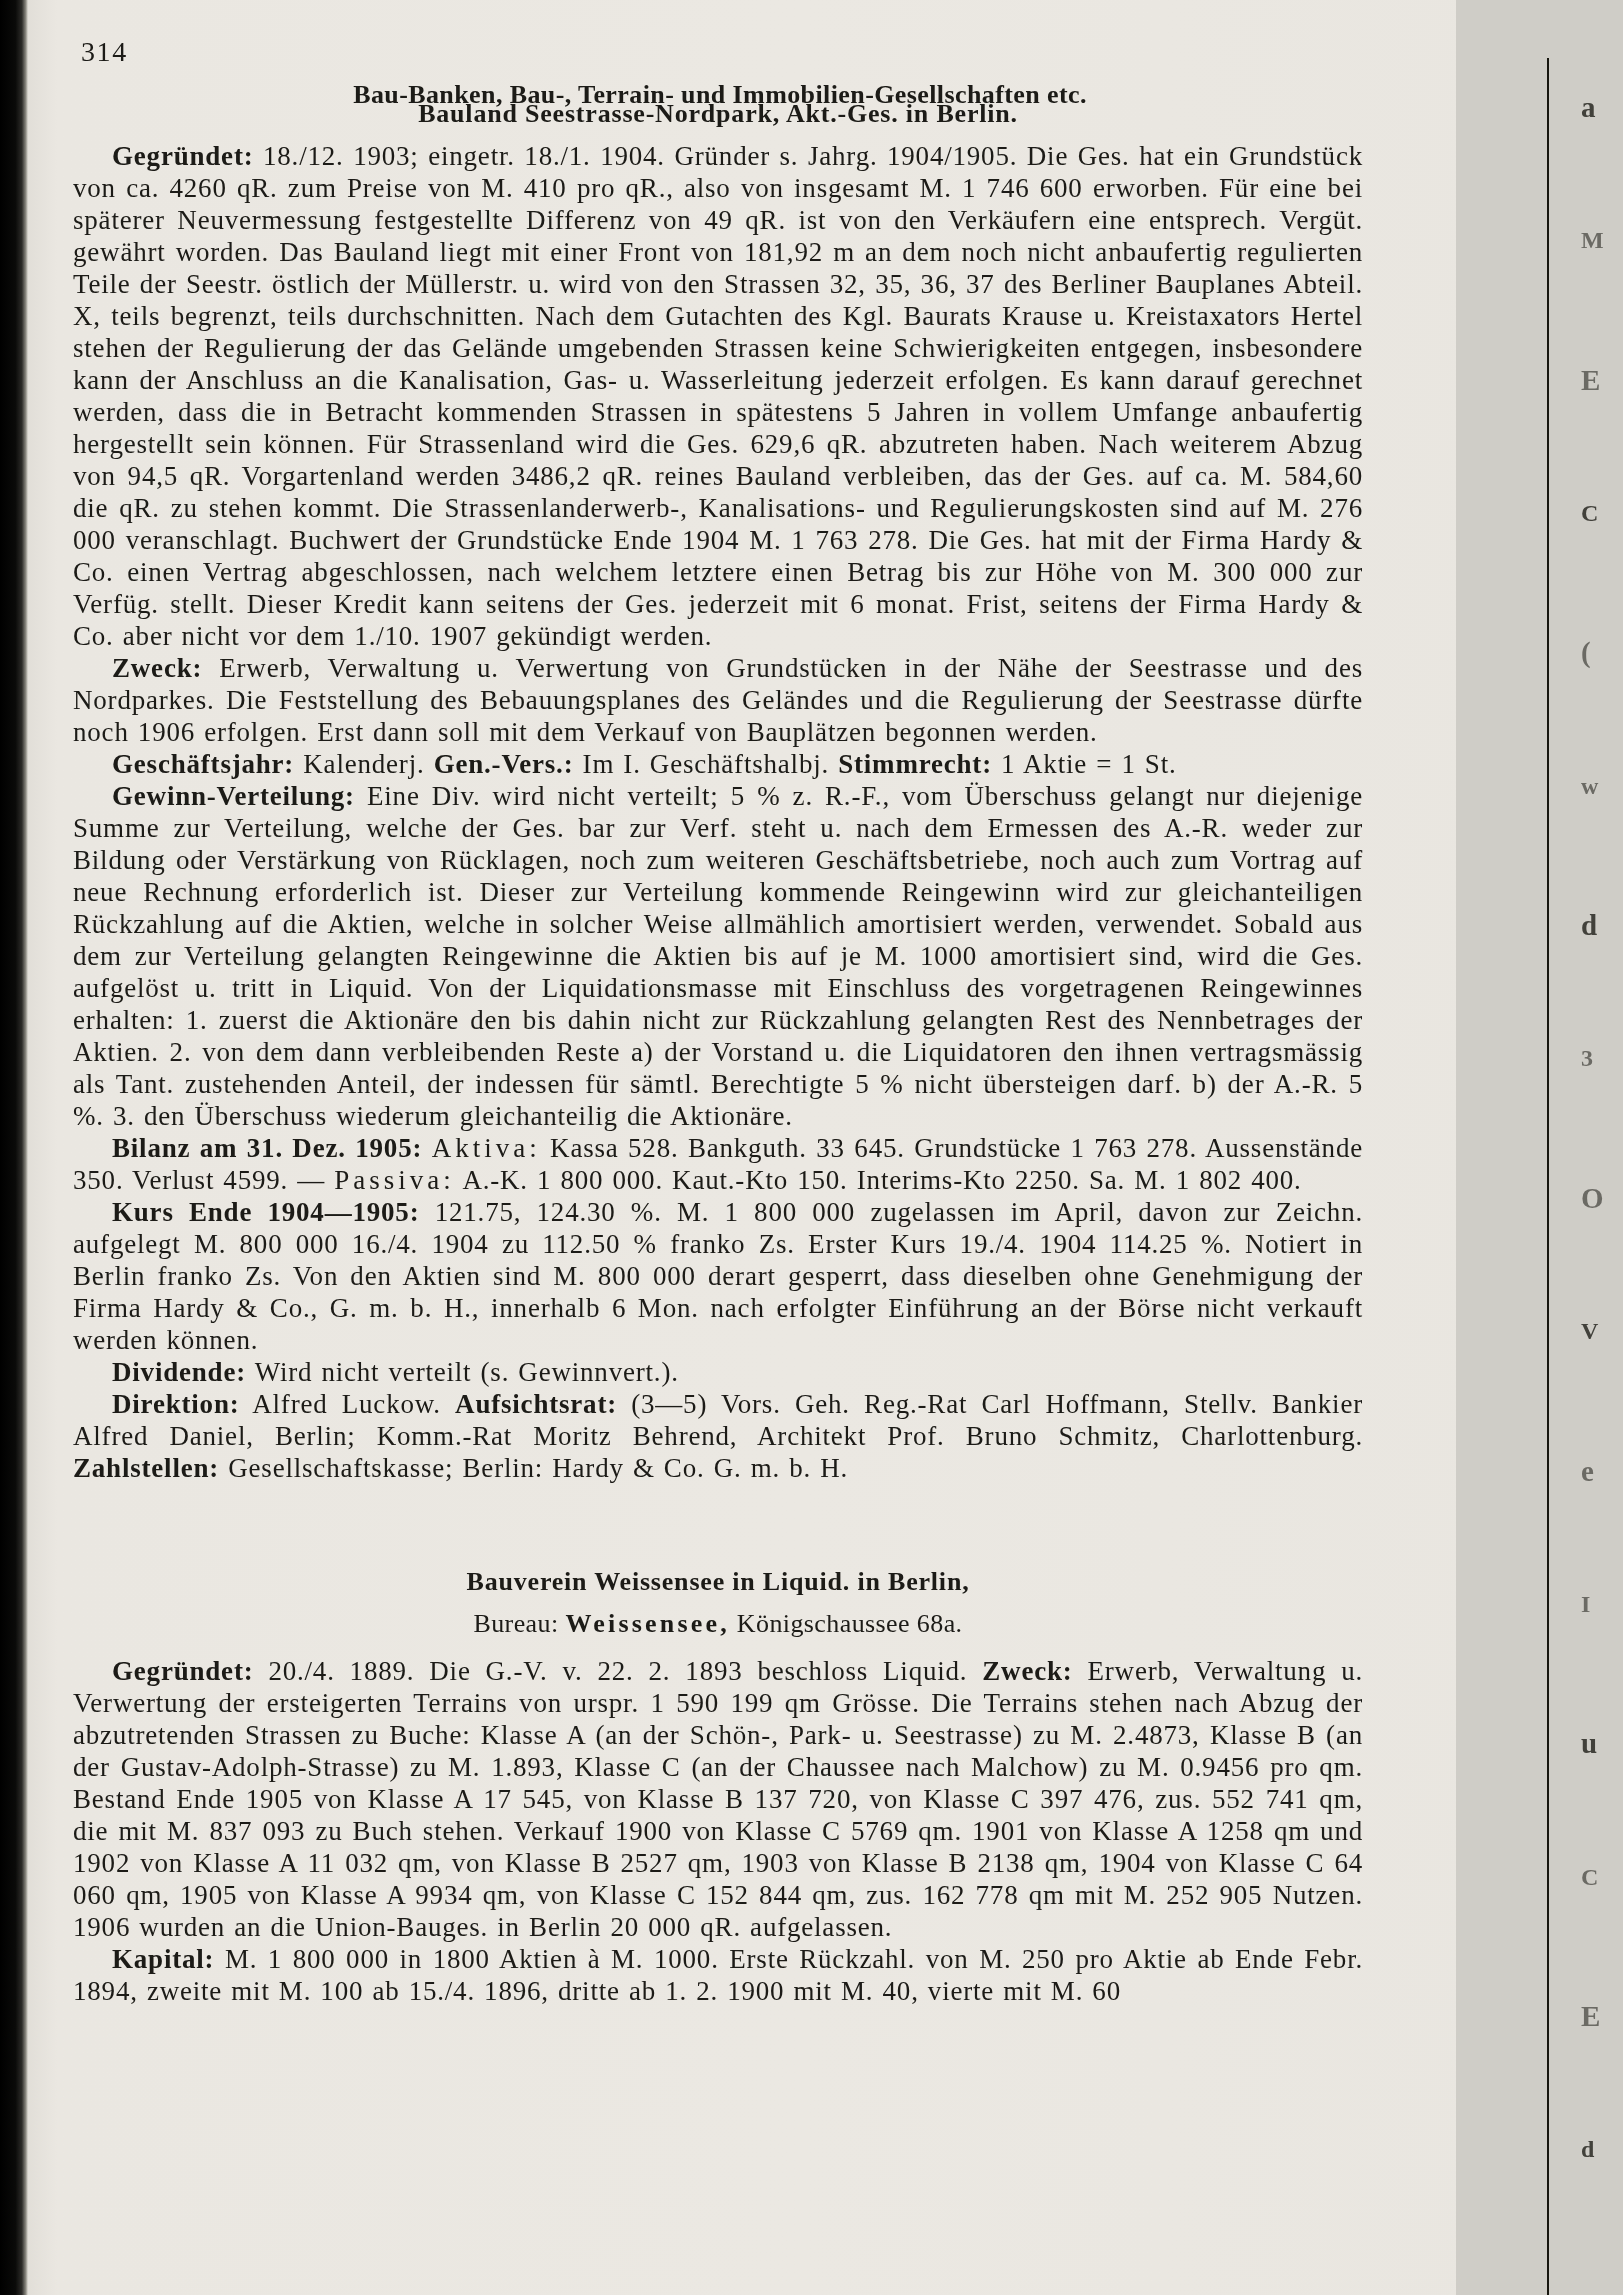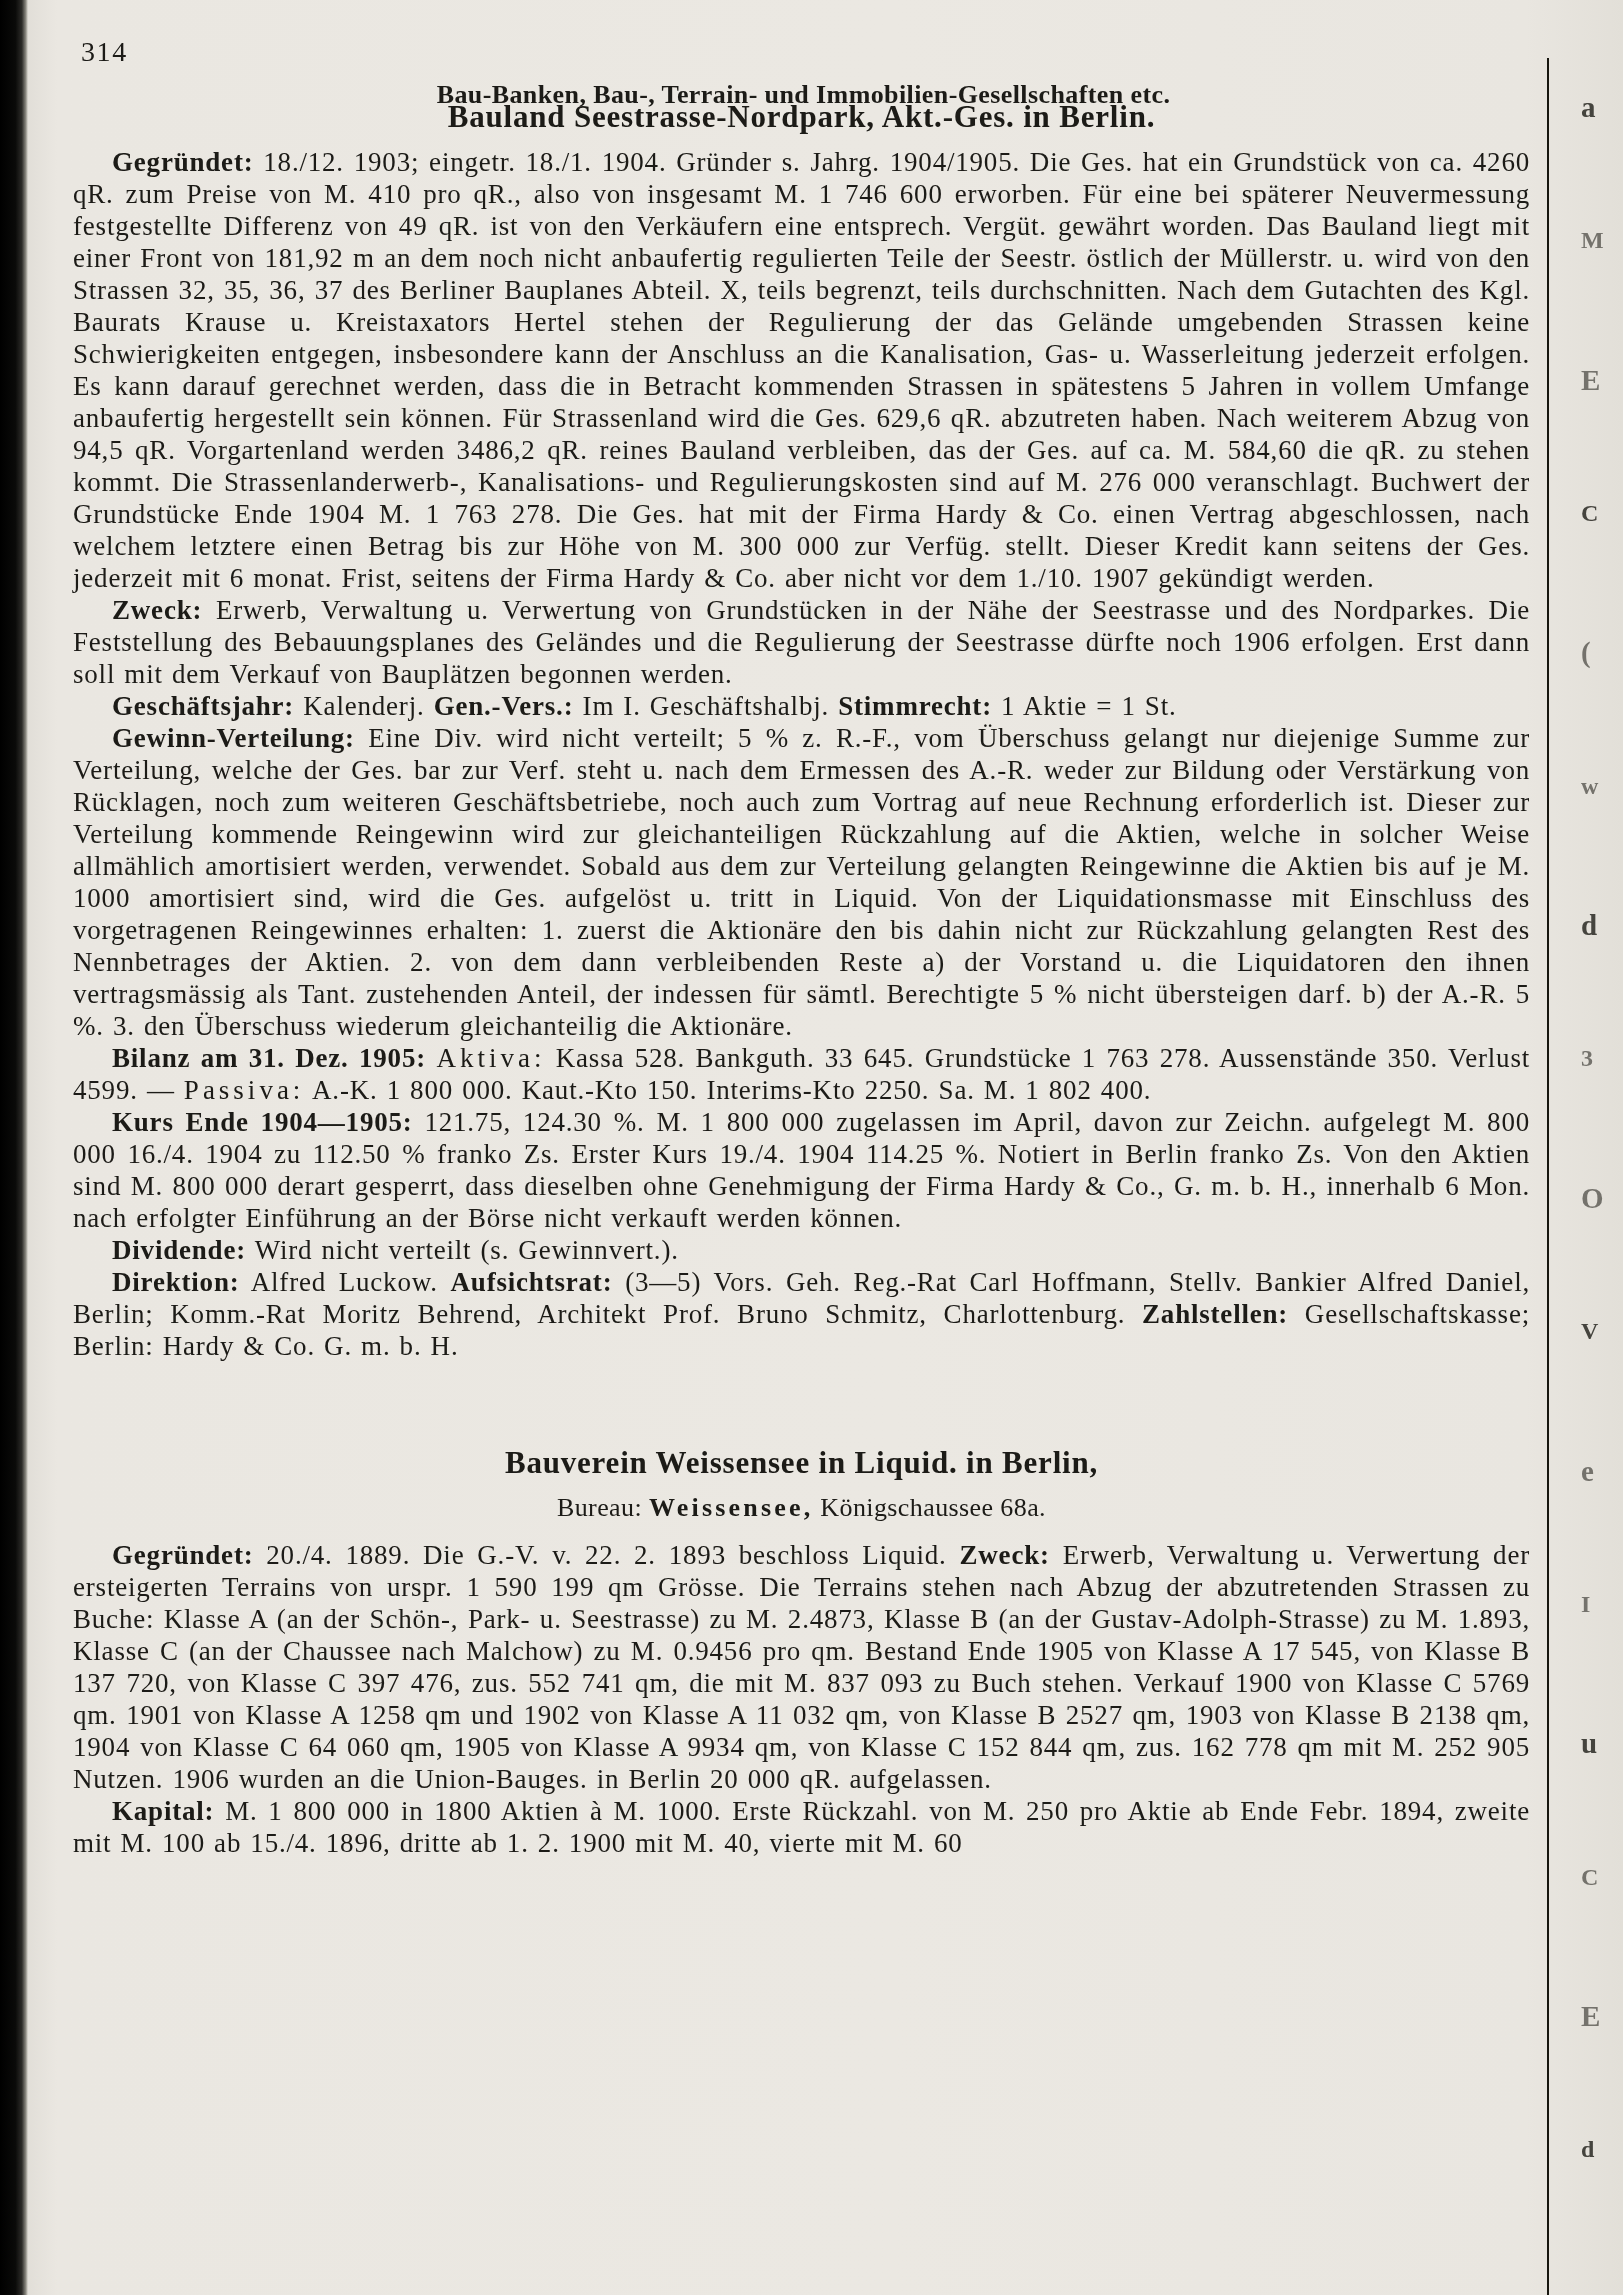--- a/index.html
+++ b/index.html
@@ -3,21 +3,21 @@
 <meta charset="utf-8">
 <style>
   html, body {
     margin: 0; padding: 0;
     width: 1623px; height: 2295px;
     overflow: hidden;
     background: #cfcdc7;
   }
   .scan {
     position: relative;
-    width: 1623px; height: 2295px;
+    width: 1456px; height: 2295px;
     background: linear-gradient(90deg, #d9d6cf 0px, #eae7e1 57px, #ebe8e2 55%, #e9e6e0 1526px, #e2dfd8 1623px);
     font-family: "Liberation Serif", "DejaVu Serif", serif;
     color: #1c1b17;
   }
   .binding {
     position: absolute; left: 0; top: 0; width: 28px; height: 100%;
     background: linear-gradient(90deg, #000 0%, #0a0a09 55%, #2c2b28 78%, #8a8880 92%, rgba(234,231,225,0) 100%);
   }
   .right-rule {
     position: absolute; left: 1547px; top: 58px; bottom: 0; width: 2.4px;
@@ -35,21 +35,21 @@
     font-size: 28px; letter-spacing: 1.6px;
   }
   .head-title {
     display: block; text-align: center;
     font-size: 26px; font-weight: 700; letter-spacing: 0.4px;
     padding: 0 97px 0 81px;
     margin-top: 44px;
   }
   .content { padding: 0 93px 0 73px; }
   .entry-title {
-    font-size: 31px; font-weight: 700; text-align: center;
+    font-size: 26px; font-weight: 700; text-align: center;
     letter-spacing: 0.8px; margin: 21px 0 11.4px 0;
   }
   .entry + .entry .entry-title { margin-top: 83px; }
   .entry-subtitle {
     text-align: center; font-size: 26px; margin: 0 0 16px 0;
     letter-spacing: 0.4px;
   }
   .body-par {
     font-size: 27px; line-height: 32px;
     text-align: justify; text-indent: 39px;

